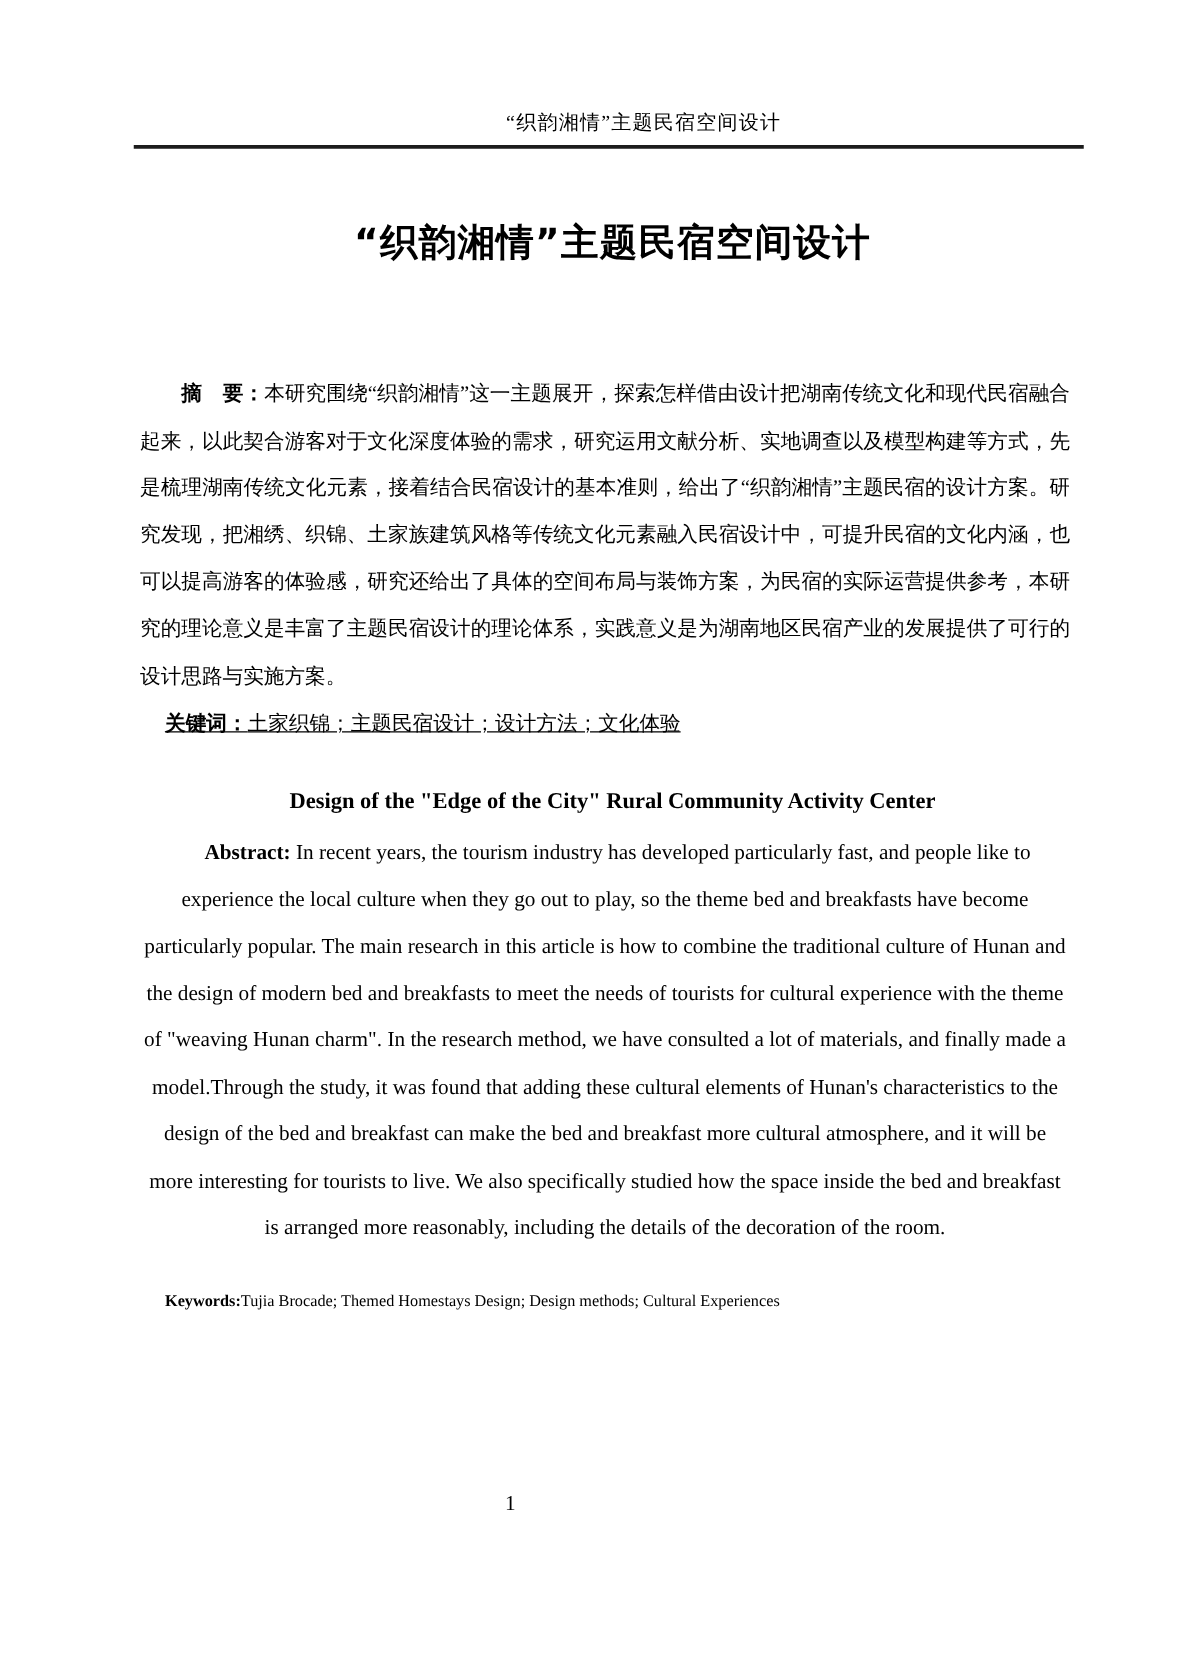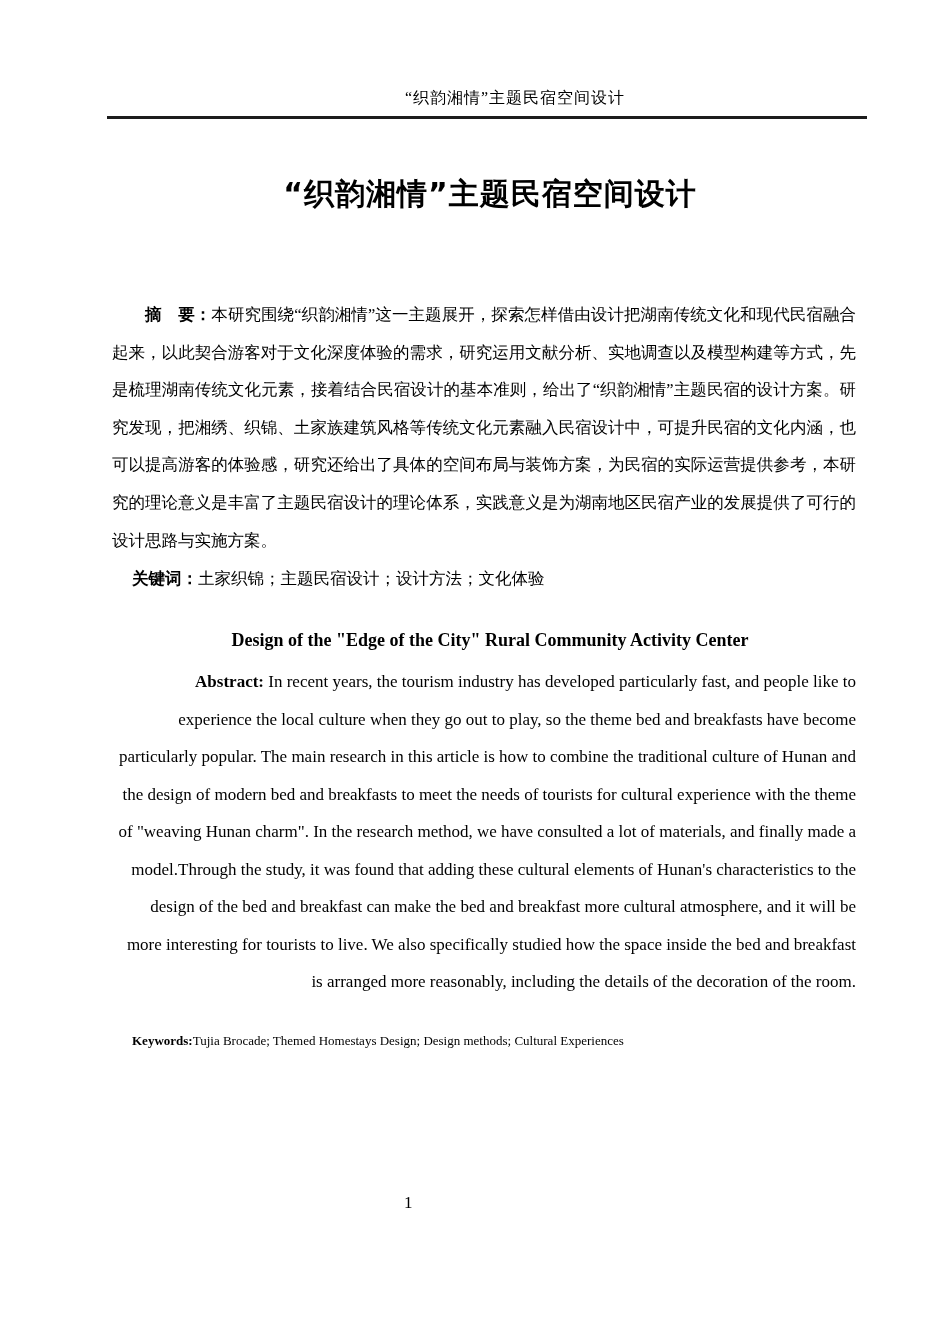--- a/index.html
+++ b/index.html
@@ -61,20 +61,21 @@
   }
   .keywords-zh {
     position: absolute;
     top: 560px;
     left: 112px;
     width: 744px;
     margin: 0;
     font-size: 16.5px;
     line-height: 37.6px;
     text-indent: 20px;
+    text-decoration: underline;
   }
   .label {
     font-weight: bold;
   }
   .title-en {
     position: absolute;
     top: 630px;
     left: 112px;
     width: 756px;
     margin: 0;
@@ -84,21 +85,21 @@
     white-space: nowrap;
   }
   .abstract-en {
     position: absolute;
     top: 663px;
     left: 112px;
     width: 744px;
     margin: 0;
     font-size: 17px;
     line-height: 37.5px;
-    text-align: right;
+    text-align: center;
     text-indent: 20px;
   }
   .keywords-en {
     position: absolute;
     top: 1022px;
     left: 112px;
     width: 744px;
     margin: 0;
     font-size: 13px;
     line-height: 37.5px;

